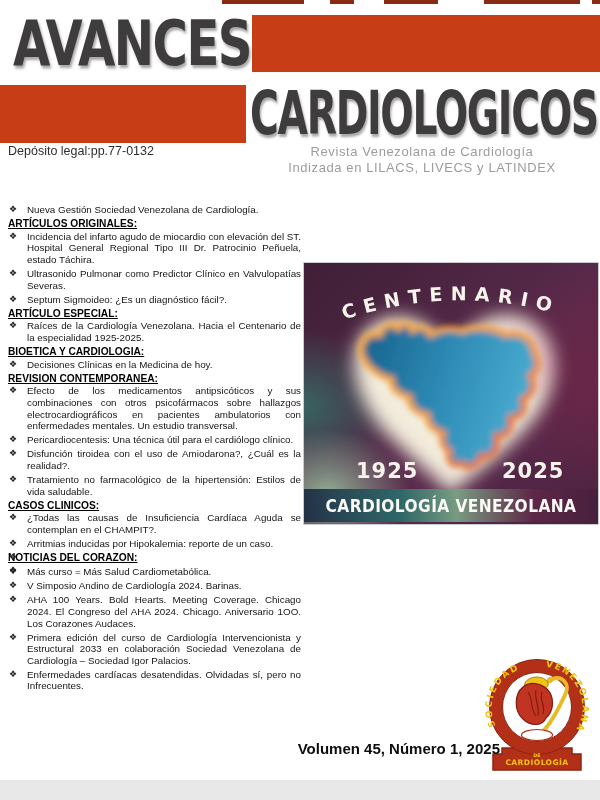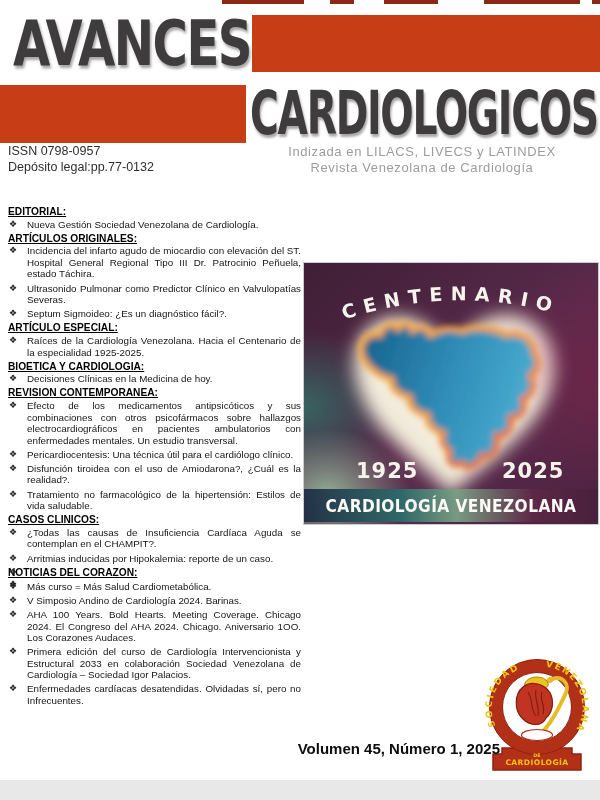--- a/index.html
+++ b/index.html
@@ -55,31 +55,29 @@
   <div class="top-dash" style="left:384px;width:54px;"></div>
   <div class="top-dash" style="left:484px;width:96px;"></div>
   <div class="top-dash" style="left:592px;width:8px;"></div>
 
   <div id="banner-top" class="banner"></div>
   <div id="banner-bottom" class="banner"></div>
   <div id="title-avances" class="big-title" style="transform: scaleX(0.777778);">AVANCES</div>
   <div id="title-cardio" class="big-title" style="transform: scaleX(0.655367);">CARDIOLOGICOS</div>
 
   <div id="issn-block">
-    <div>ISSN 0798-0957</div>
     <div>Depósito legal:pp.77-0132</div>
   </div>
 
   <div id="subtitle-block">
+    <div>Revista Venezolana de Cardiología</div>
     <div>Indizada en LILACS, LIVECS y LATINDEX</div>
-    <div>Revista Venezolana de Cardiología</div>
   </div>
 
   <div id="toc">
-      <div class="toc-heading">EDITORIAL:</div>
       <div class="toc-item"><span class="bullet">❖</span><span>Nueva Gestión Sociedad Venezolana de Cardiología.</span></div>
       <div class="toc-heading">ARTÍCULOS ORIGINALES:</div>
       <div class="toc-item"><span class="bullet">❖</span><span>Incidencia del infarto agudo de miocardio con elevación del ST. Hospital General Regional Tipo III Dr. Patrocinio Peñuela, estado Táchira.</span></div>
       <div class="toc-item"><span class="bullet">❖</span><span>Ultrasonido Pulmonar como Predictor Clínico en Valvulopatías Severas.</span></div>
       <div class="toc-item"><span class="bullet">❖</span><span>Septum Sigmoideo: ¿Es un diagnóstico fácil?.</span></div>
       <div class="toc-heading">ARTÍCULO ESPECIAL:</div>
       <div class="toc-item"><span class="bullet">❖</span><span>Raíces de la Cardiología Venezolana.  Hacia el Centenario de la especialidad 1925-2025.</span></div>
       <div class="toc-heading">BIOETICA Y CARDIOLOGIA:</div>
       <div class="toc-item"><span class="bullet">❖</span><span>Decisiones Clínicas en la Medicina de hoy.</span></div>
       <div class="toc-heading">REVISION CONTEMPORANEA:</div>

